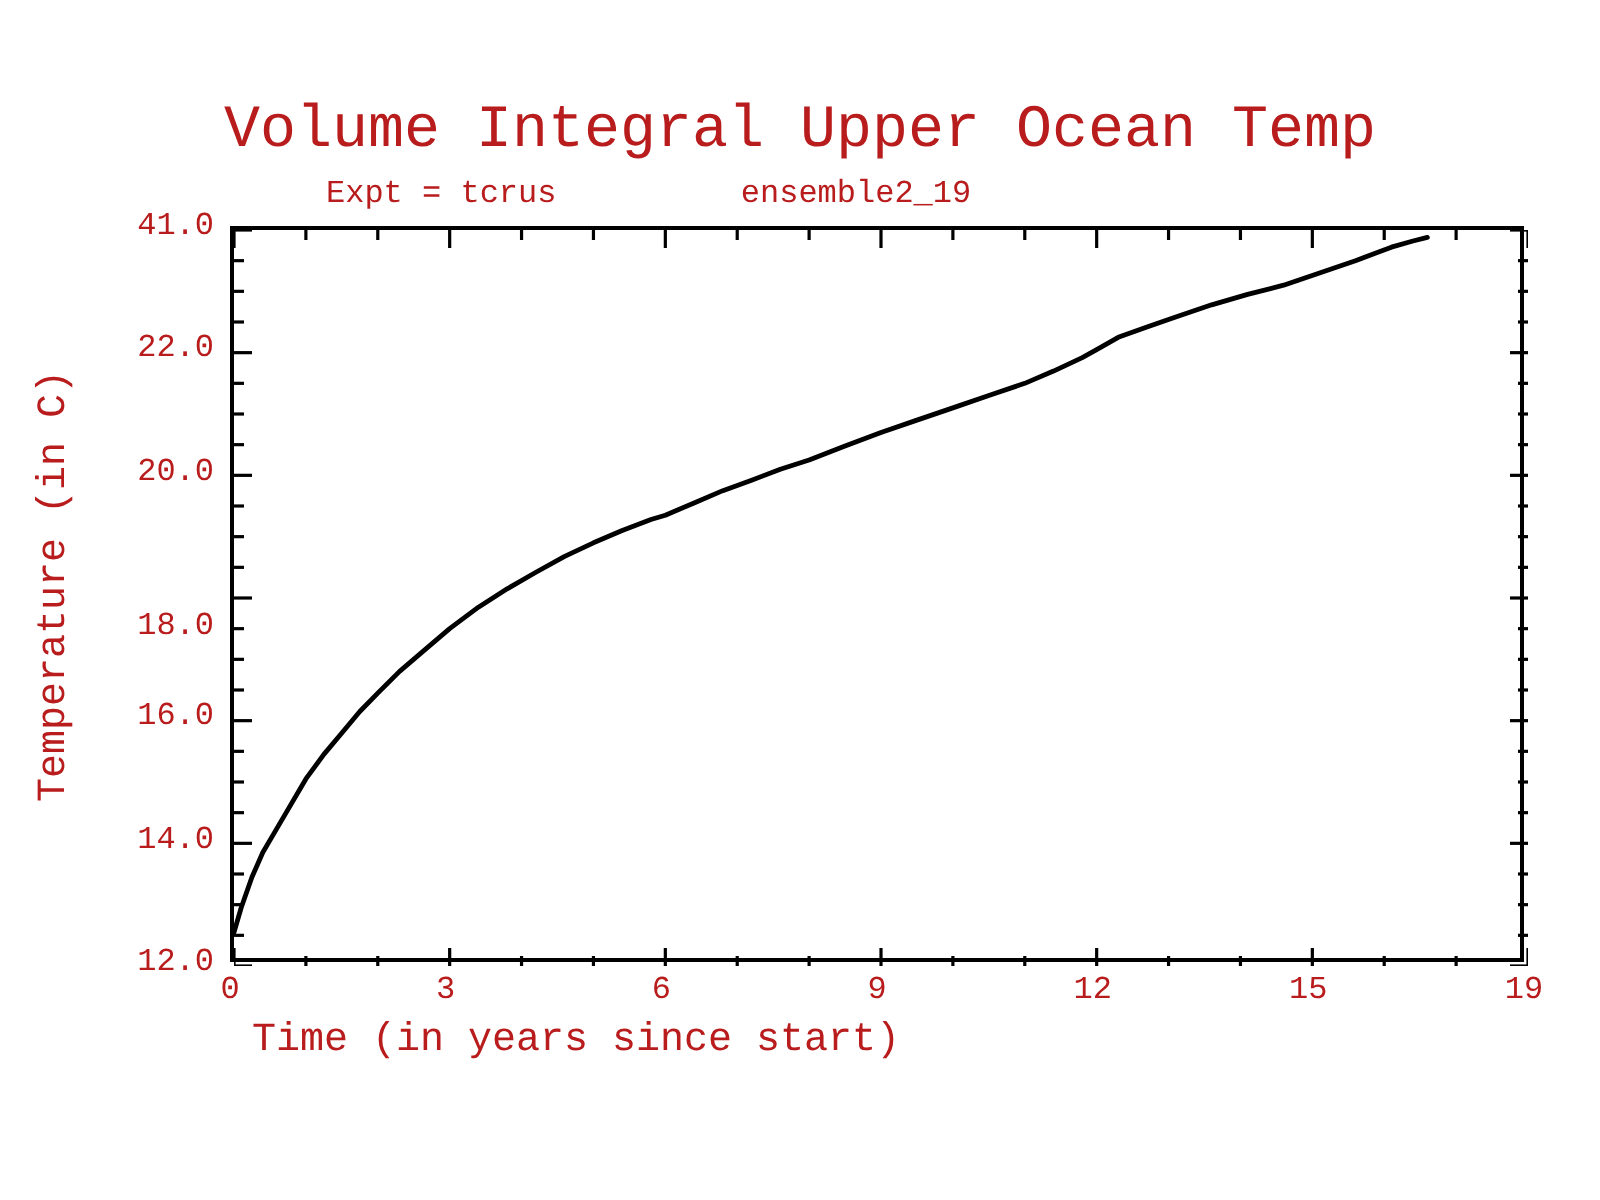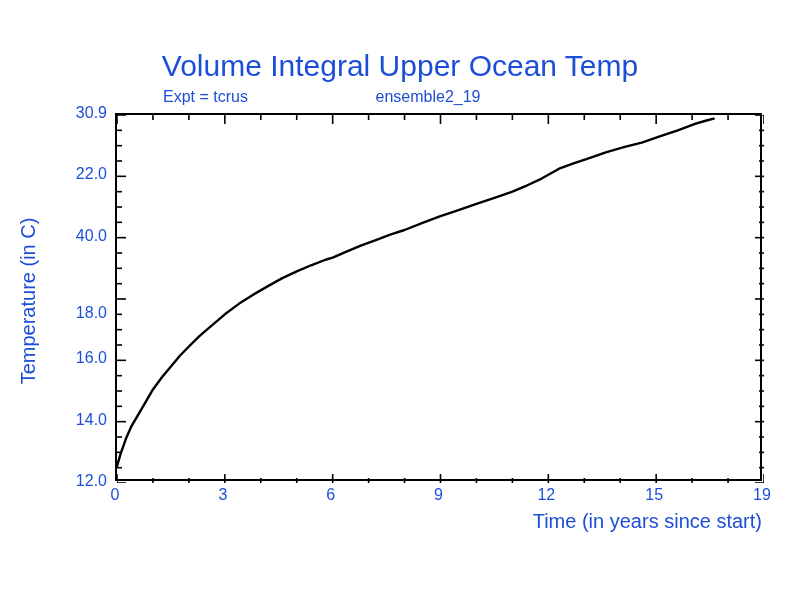--- a/index.html
+++ b/index.html
@@ -5,22 +5,22 @@
   html, body {
     margin: 0;
     padding: 0;
     background: #ffffff;
   }
   #page {
     position: relative;
     width: 800px;
     height: 600px;
     background: #ffffff;
-    font-family: Liberation Sans, sans-serif;
-    color: #1d4ed8;
+    font-family: Liberation Mono, monospace;
+    color: #b91c1c;
     overflow: hidden;
   }
   
   #chart-title {
     position: absolute;
     left: 0;
     top: 50px;
     width: 800px;
     text-align: center;
     font-size: 30px;
@@ -89,24 +89,24 @@
   #xtick-layer {
     position: absolute;
     left: 115px;
     top: 487px;
     width: 647px;
     height: 22px;
   }
   
   #xaxis-title {
     position: absolute;
-    left: 115px;
+    left: 126px;
     top: 509px;
     width: 647px;
-    text-align: right;
+    text-align: left;
     font-size: 20px;
     line-height: 24px;
     white-space: nowrap;
   }
   #yaxis-title {
     position: absolute;
     left: -72px;
     top: 290px;
     width: 200px;
     text-align: center;
@@ -221,23 +221,23 @@
         </g>
       <path id="series-path" fill="none" stroke="#000000" stroke-width="2.4" stroke-linejoin="round" stroke-linecap="round" d="M0.00 351.13 L3.59 338.87 L8.99 323.53 L14.38 311.27 L19.77 302.07 L26.96 289.80 L35.94 274.47 L44.93 262.20 L53.92 251.47 L62.90 240.73 L71.89 231.53 L82.67 220.80 L93.46 211.60 L107.83 199.33 L122.21 188.60 L136.59 179.40 L150.97 171.12 L165.34 163.15 L179.72 156.40 L194.10 150.27 L208.48 144.75 L215.67 142.60 L230.04 136.47 L244.42 130.33 L258.80 125.12 L273.18 119.60 L287.56 115.00 L305.53 107.95 L323.50 101.20 L341.47 95.07 L359.44 88.93 L377.42 82.80 L395.39 76.67 L409.77 70.53 L424.14 63.79 L431.33 59.80 L442.12 53.67 L456.49 48.45 L470.87 43.55 L488.84 37.41 L506.82 32.20 L524.79 27.60 L542.76 21.47 L560.73 15.33 L578.71 8.59 L589.49 5.52 L596.68 3.68"></path>
     </svg>
   </div>
 
   <div id="ytick-layer">
       <div class="ytick-label" style="top: 360px;">12.0</div>
       <div class="ytick-label" style="top: 298.667px;">14.0</div>
       <div class="ytick-label" style="top: 237.333px;">16.0</div>
       <div class="ytick-label" style="top: 192px;">18.0</div>
-      <div class="ytick-label" style="top: 114.667px;">40.0</div>
+      <div class="ytick-label" style="top: 114.667px;">20.0</div>
       <div class="ytick-label" style="top: 53.3333px;">22.0</div>
-      <div class="ytick-label" style="top: -8px;">30.9</div>
+      <div class="ytick-label" style="top: -8px;">41.0</div>
     </div>
   <div id="xtick-layer">
       <div class="xtick-label" style="left: 0px;">0</div>
       <div class="xtick-label" style="left: 107.833px;">3</div>
       <div class="xtick-label" style="left: 215.667px;">6</div>
       <div class="xtick-label" style="left: 323.5px;">9</div>
       <div class="xtick-label" style="left: 431.333px;">12</div>
       <div class="xtick-label" style="left: 539.167px;">15</div>
       <div class="xtick-label" style="left: 647px;">19</div>
     </div>

